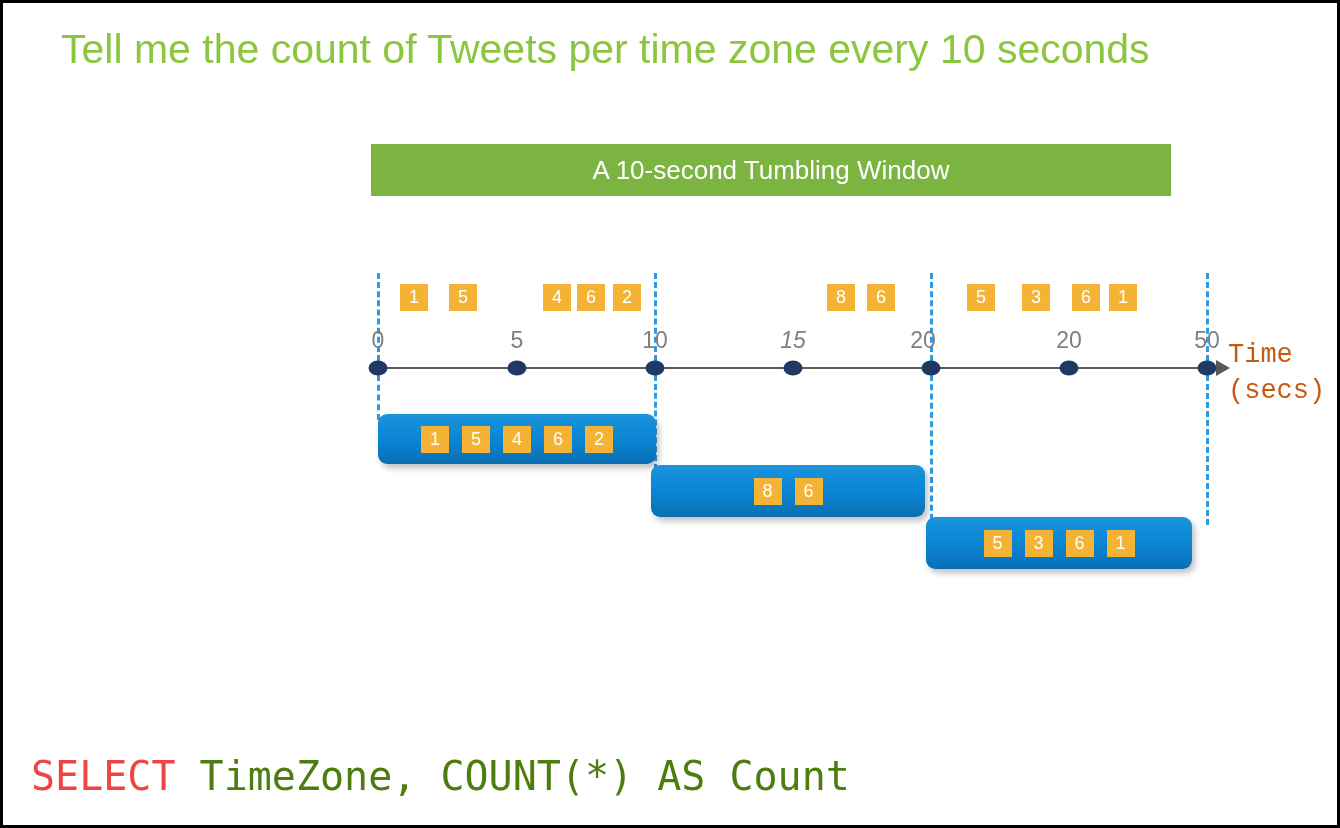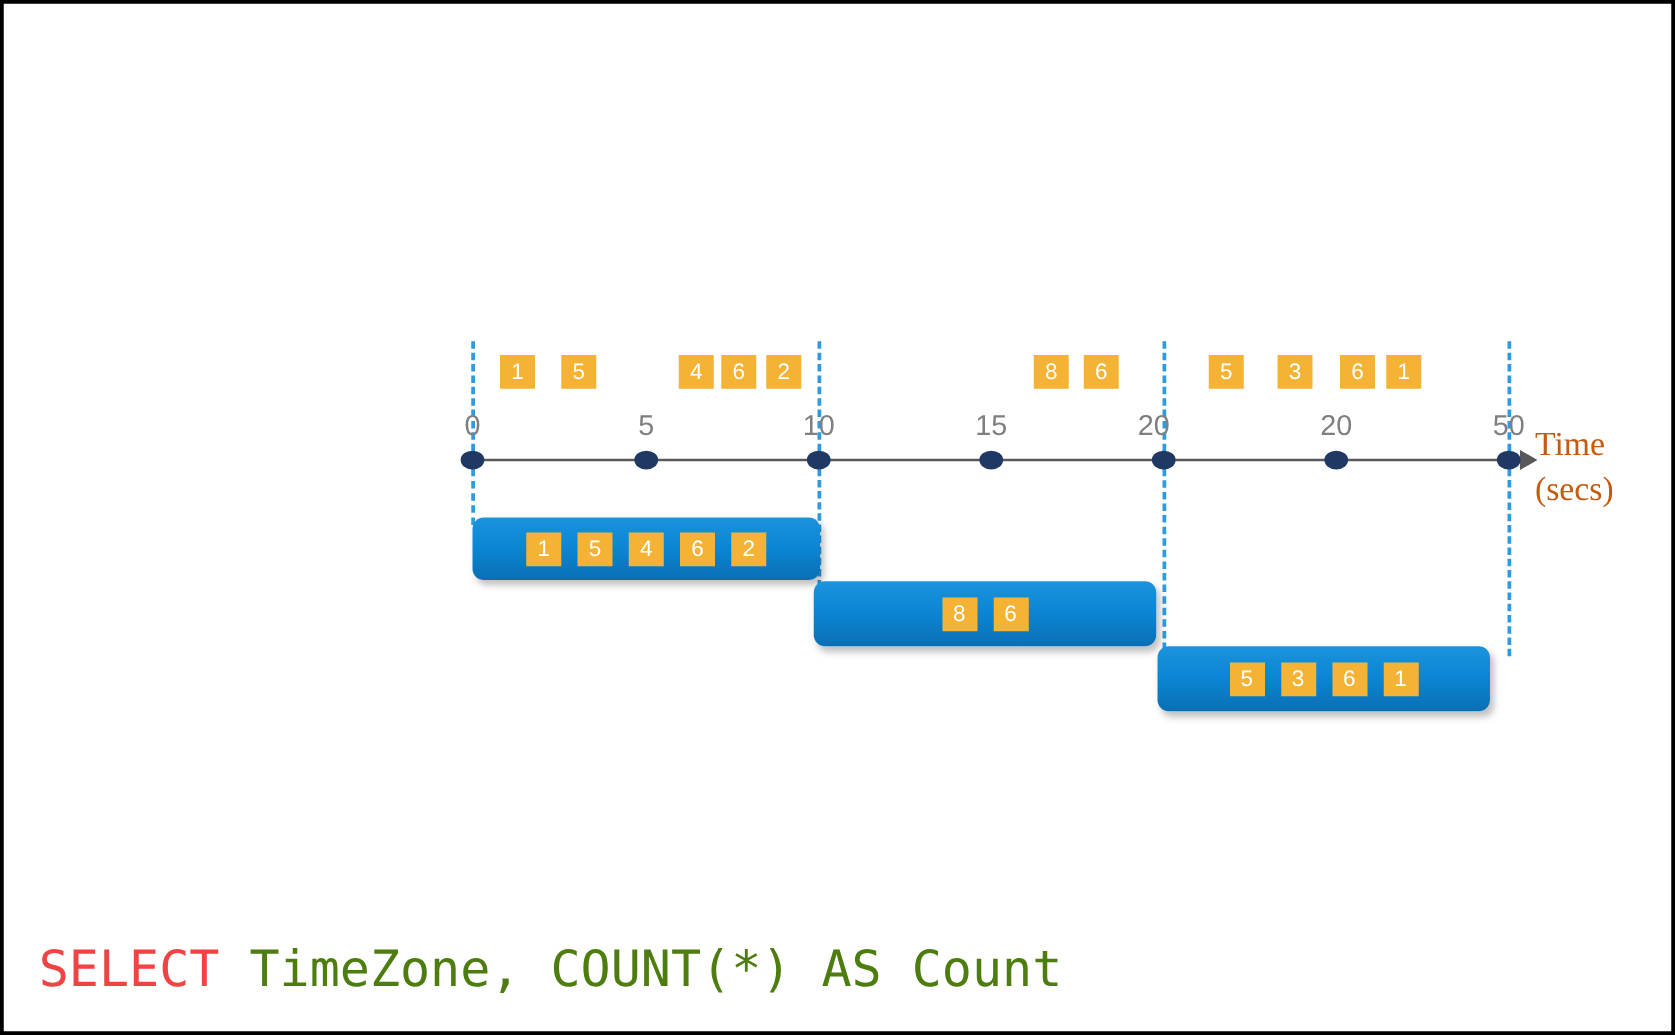--- a/index.html
+++ b/index.html
@@ -138,21 +138,21 @@
     justify-content: center;
     gap: 13px;
   }
   #timeLabel {
     position: absolute;
     left: 1225px;
     top: 334px;
     color: #C55A11;
     font-size: 27px;
     line-height: 36px;
-    font-family: Liberation Serif, serif;
+    font-family: Liberation Mono, monospace;
   }
   #timeLabel .l2 { display: block; }
 
   
   #sql {
     position: absolute;
     left: 28px;
     top: 628px;
     font-family: "DejaVu Sans Mono", monospace;
     font-size: 40px;
@@ -161,21 +161,25 @@
   }
   .kw-blue { color: #ef4444; }
   .kw-purple { color: #4d7c0f; }
   .kw-gray { color: #4d7c0f; }
 </style>
 </head>
 <body>
 
 <div id="slide">
 
-
+  <div id="title">Tell me the count of Tweets per time zone every 10 seconds</div>
+
+  <div id="banner">
+    <span class="banner-label">A 10-second Tumbling Window</span>
+  </div>
 
   <div id="timeline">
     <div class="axis-line"></div>
     <div class="axis-arrow"></div>
     <div id="dash-container">
         <div class="dash-line" style="left: 375px; top: 270px; height: 88px;"></div>
         <div class="dash-line" style="left: 375px; top: 372px; height: 45px;"></div>
         <div class="dash-line" style="left: 652px; top: 270px; height: 88px;"></div>
         <div class="dash-line" style="left: 652px; top: 372px; height: 95px;"></div>
         <div class="dash-line" style="left: 928px; top: 270px; height: 88px;"></div>
@@ -184,21 +188,21 @@
         <div class="dash-line" style="left: 1204px; top: 372px; height: 150px;"></div>
       </div>
     <div id="tick-container">
         <div class="tick-dot" style="left: 375px; top: 365px;"></div>
         <div class="tick-label" style="left: 375px;">0</div>
         <div class="tick-dot" style="left: 514px; top: 365px;"></div>
         <div class="tick-label" style="left: 514px;">5</div>
         <div class="tick-dot" style="left: 652px; top: 365px;"></div>
         <div class="tick-label" style="left: 652px;">10</div>
         <div class="tick-dot" style="left: 790px; top: 365px;"></div>
-        <div class="tick-label" style="left: 790px;">15</div>
+        <div class="tick-label" style="left: 790px; font-style: italic;">15</div>
         <div class="tick-dot" style="left: 928px; top: 365px;"></div>
         <div class="tick-label" style="left: 920px;">20</div>
         <div class="tick-dot" style="left: 1066px; top: 365px;"></div>
         <div class="tick-label" style="left: 1066px;">20</div>
         <div class="tick-dot" style="left: 1204px; top: 365px;"></div>
         <div class="tick-label" style="left: 1204px;">50</div>
       </div>
     <div id="event-container">
         <div class="tile" style="left: 397px; top: 281px;">1</div>
         <div class="tile" style="left: 446px; top: 281px;">5</div>

